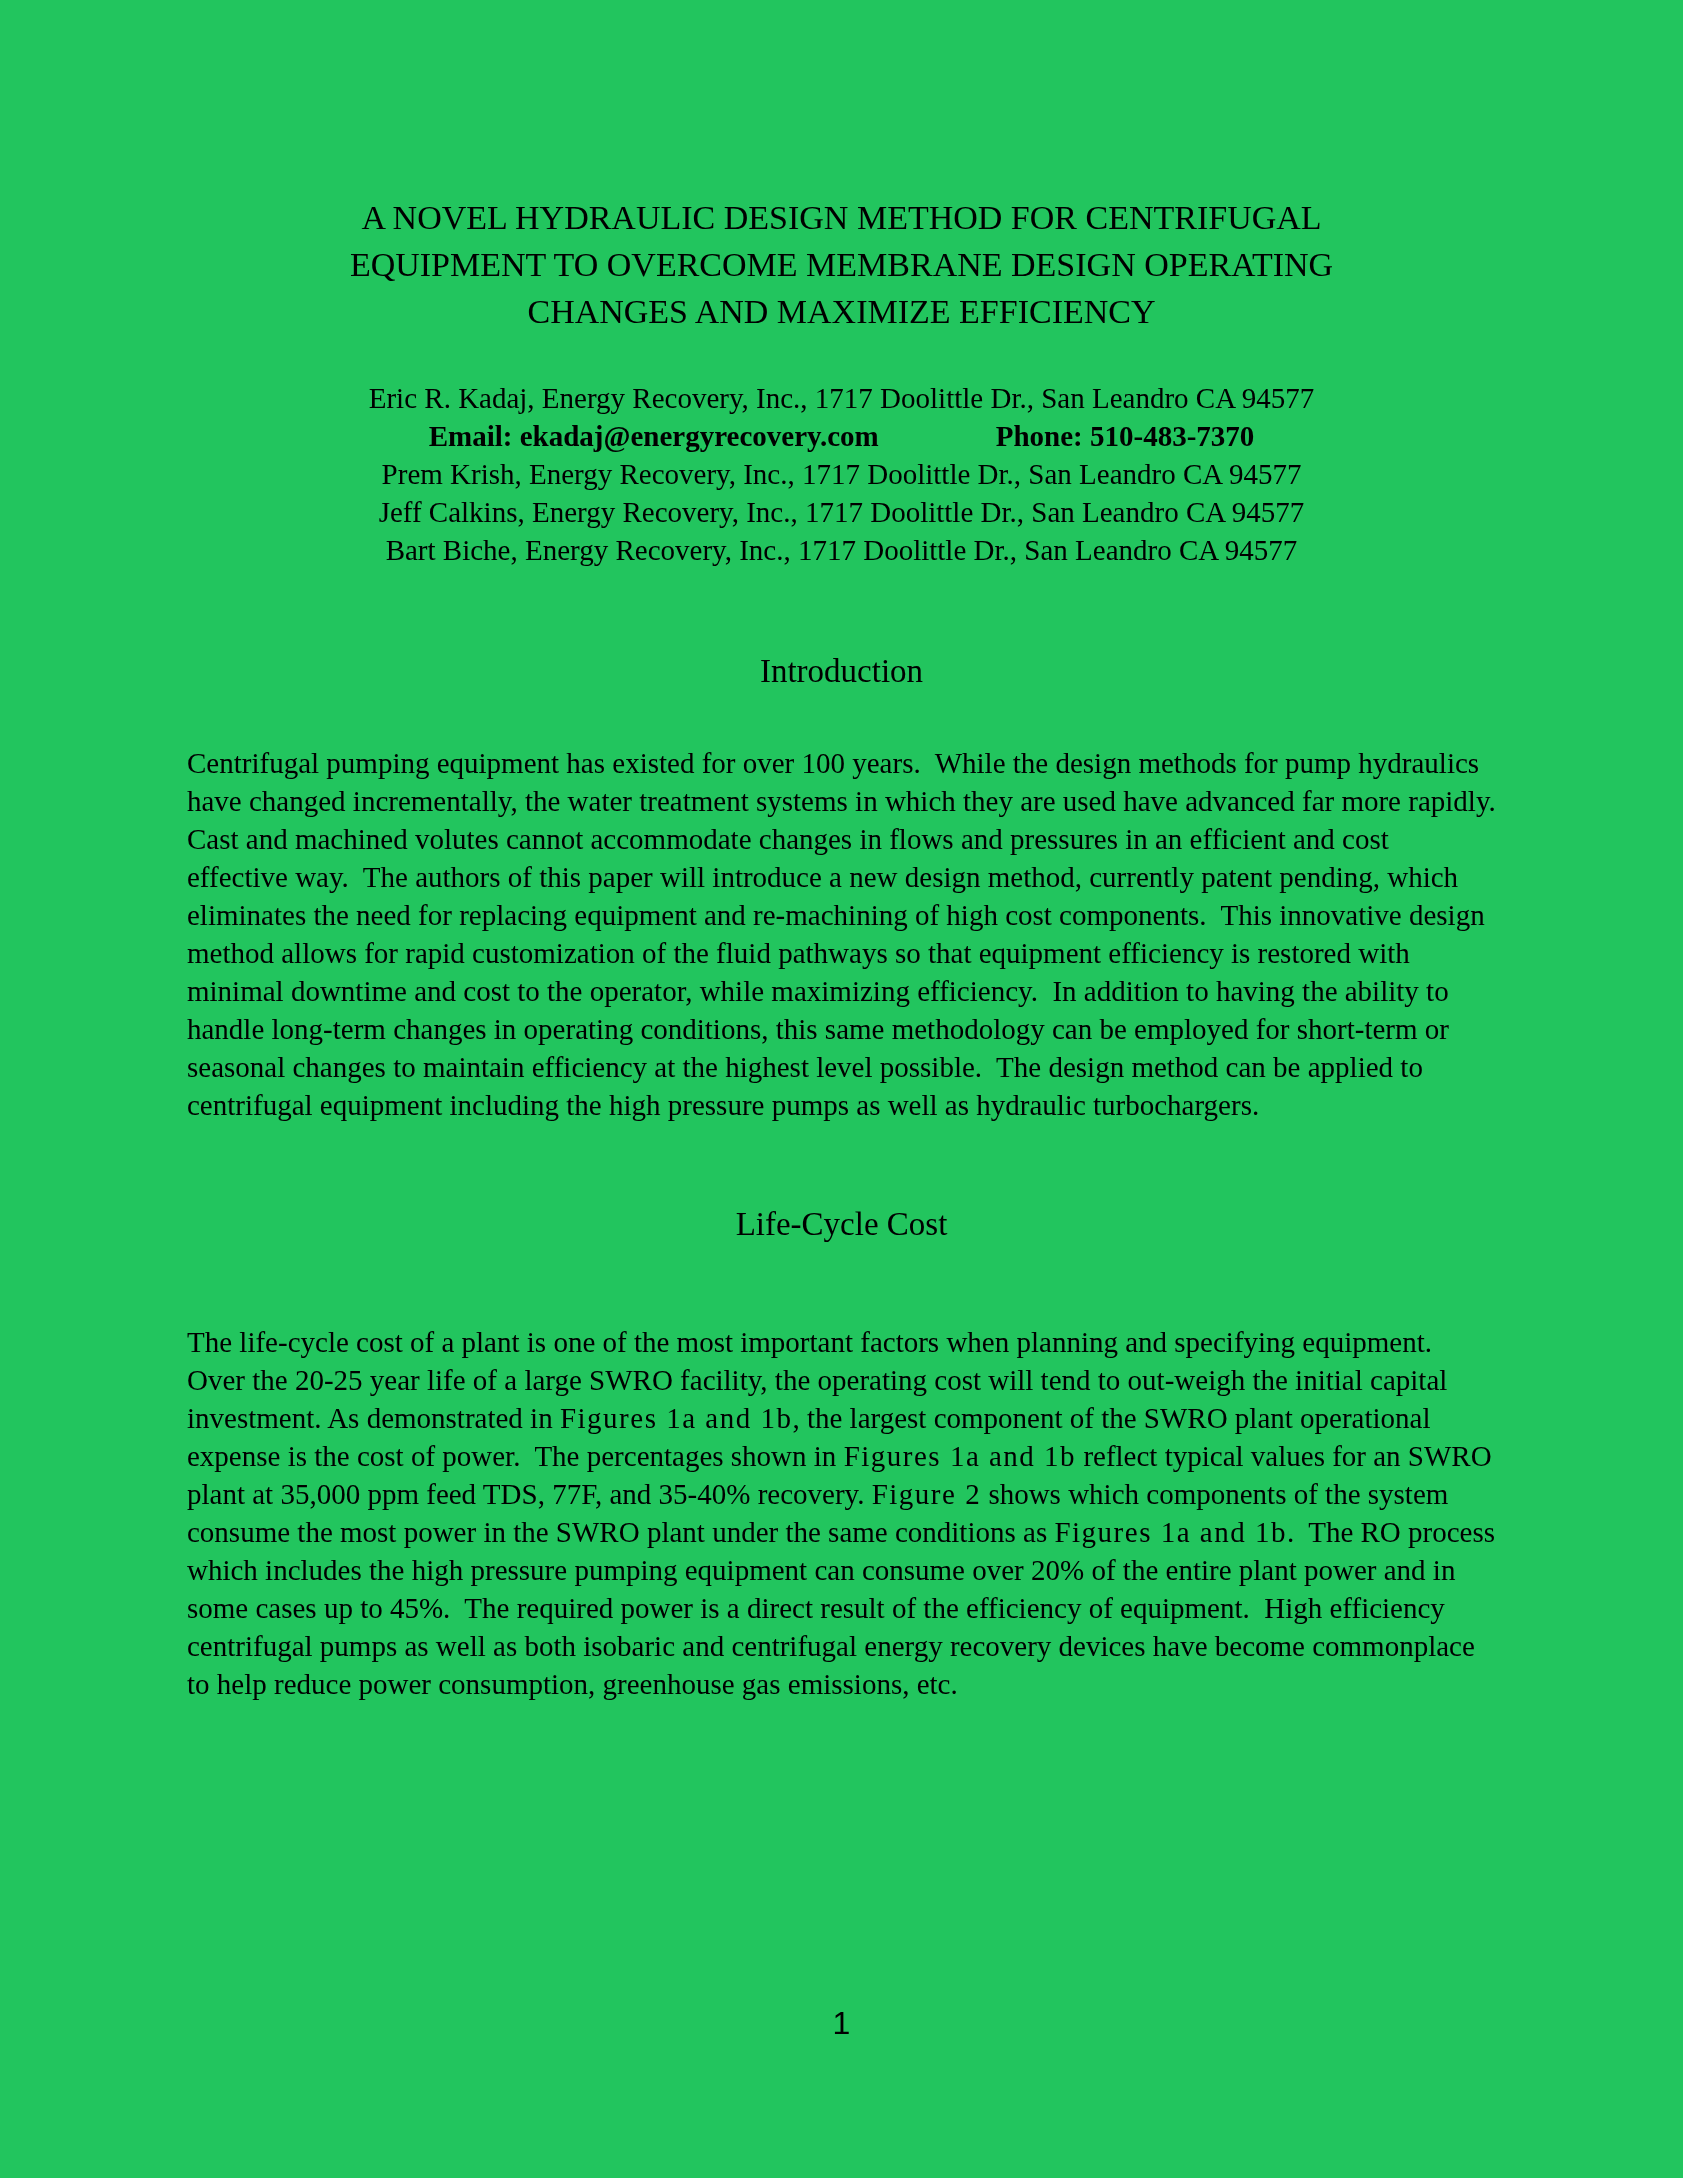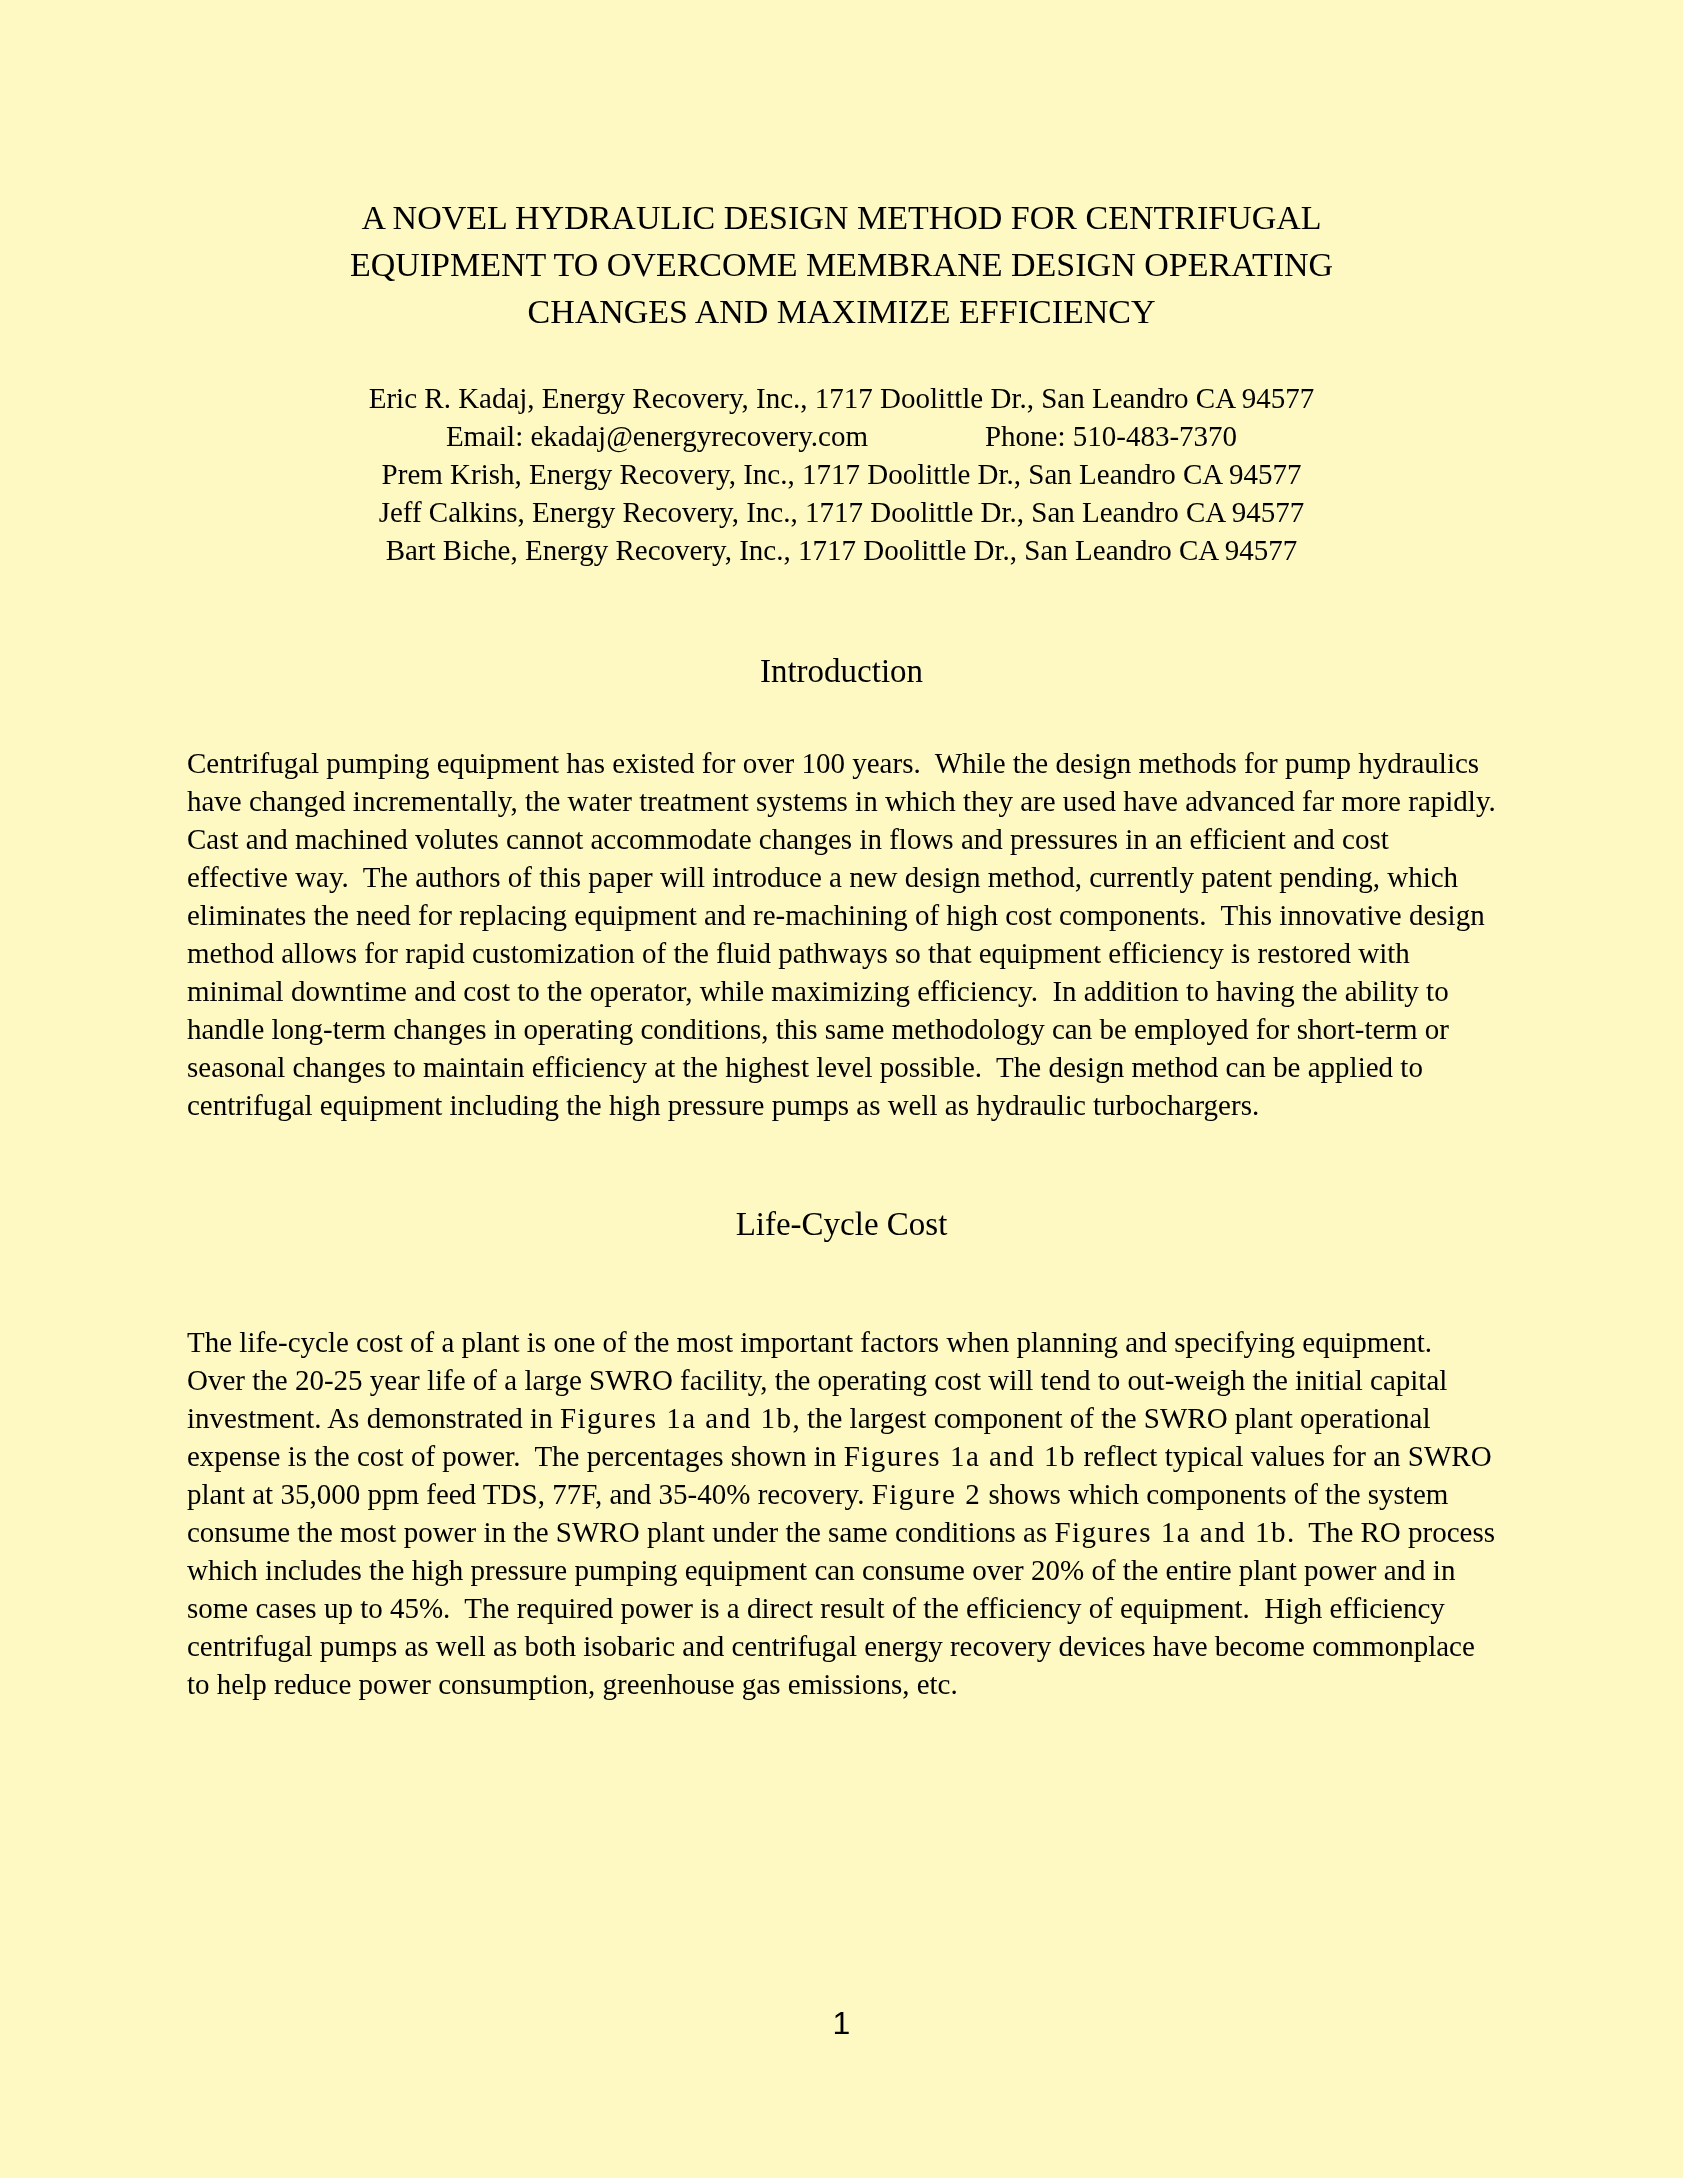--- a/index.html
+++ b/index.html
@@ -4,21 +4,21 @@
 <style>
   html, body {
     margin: 0;
     padding: 0;
     background: #ffffff;
   }
   .page {
     position: relative;
     width: 1683px;
     height: 2178px;
-    background: #fef9c3;
+    background: #22c55e;
     color: #000000;
     font-family: "Liberation Serif", serif;
     overflow: hidden;
   }
   .content {
     width: 1309px;
     margin: 0 auto;
   }
   .doc-title {
     padding-top: 194px;
@@ -31,20 +31,21 @@
   .authors {
     margin-top: 44px;
     text-align: center;
     font-size: 29px;
     line-height: 38px;
   }
   .contact-line {
     display: flex;
     justify-content: center;
     gap: 117px;
+    font-weight: bold;
   }
   .section-heading {
     margin: 0;
     text-align: center;
     font-size: 33px;
     font-weight: 400;
     line-height: 43px;
   }
   .heading-intro { margin-top: 81px; }
   .heading-lcc   { margin-top: 79px; }

